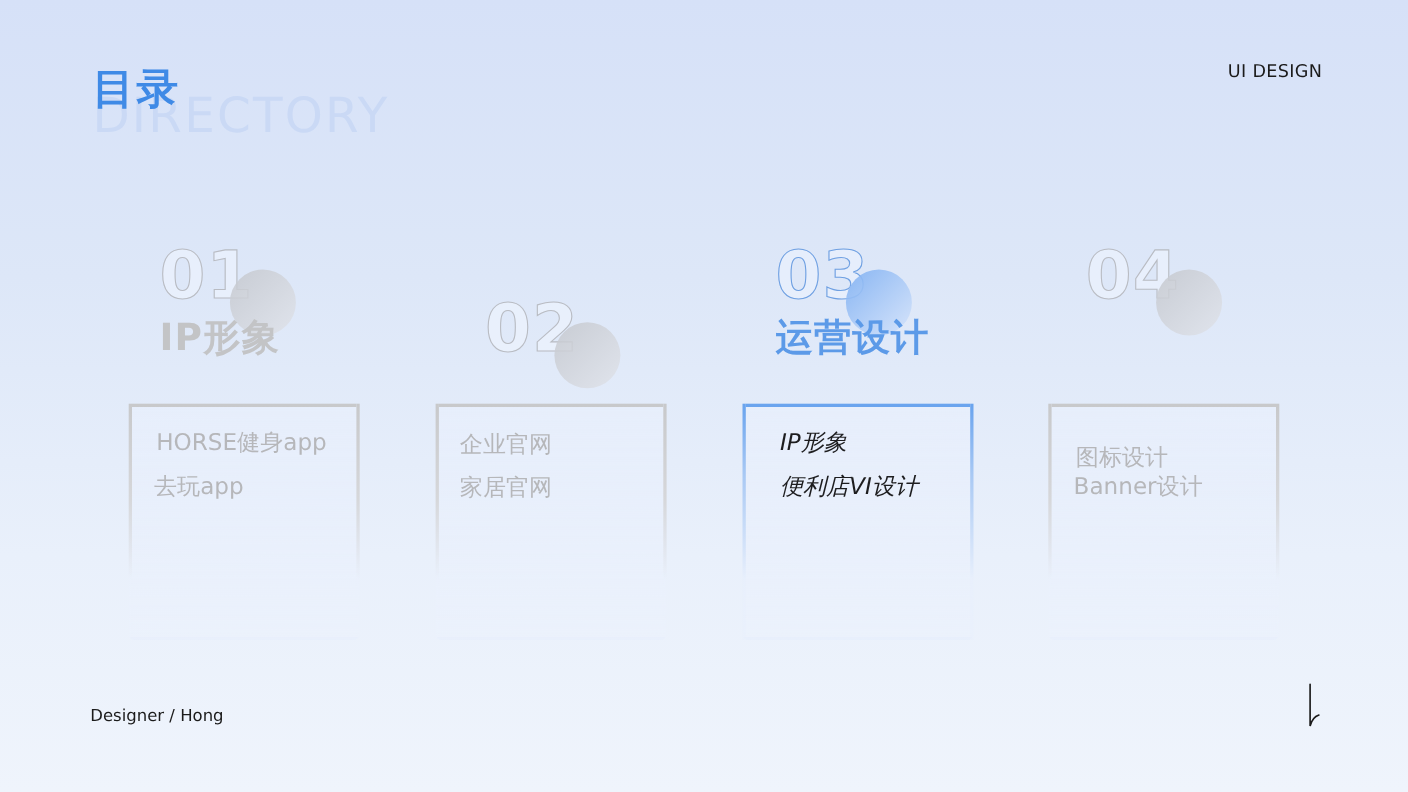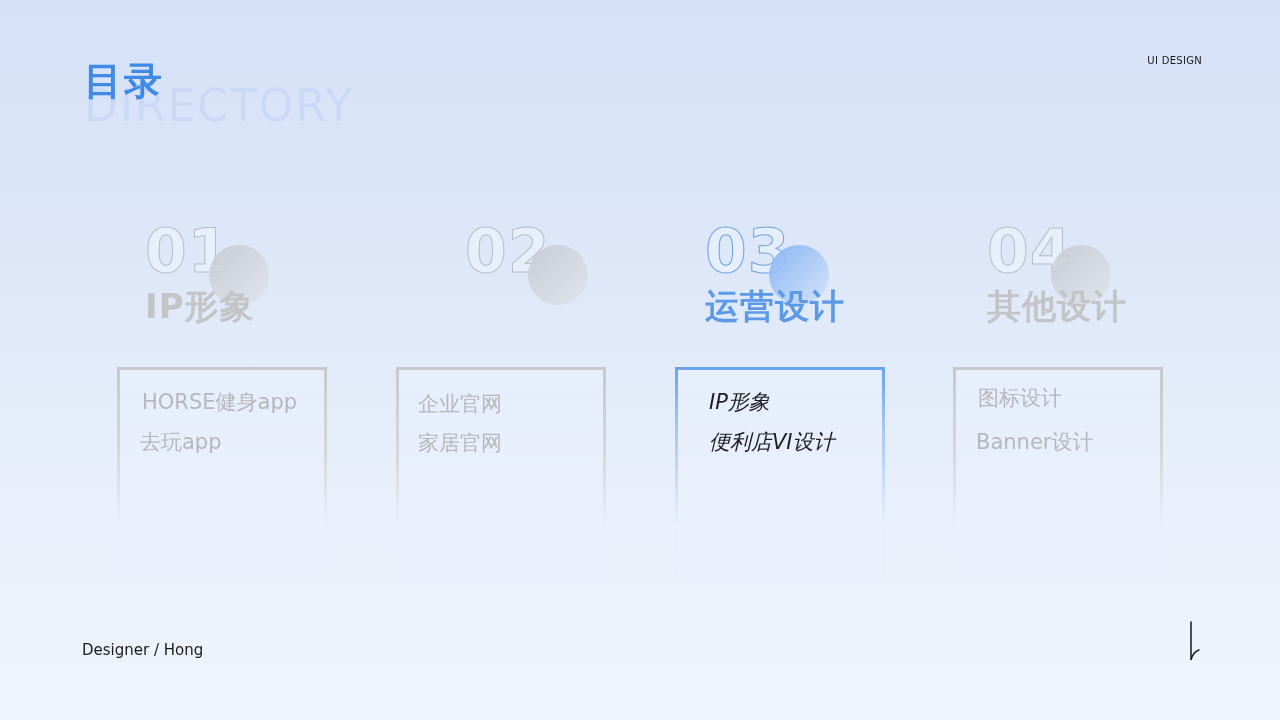--- a/index.html
+++ b/index.html
@@ -13,21 +13,21 @@
   .title-bg {
     position: absolute; left: 0; top: 24px;
     font-family: "DejaVu Sans", sans-serif; font-weight: normal;
     font-size: 44px; letter-spacing: 2px; color: #cad9f5; white-space: nowrap;
   }
   .title-cn {
     position: relative; font-size: 38px; font-weight: bold; color: #3f8ae6;
     letter-spacing: 2px; line-height: 50px;
   }
   .ui-design {
-    position: absolute; right: 78px; top: 55px; font-size: 10px; color: #1b1b1b;
+    position: absolute; right: 78px; top: 55px; font-size: 16px; color: #1b1b1b;
     letter-spacing: 0.3px;
   }
   .designer {
     position: absolute; left: 82px; top: 641px; font-size: 15px; color: #1b1b1b;
   }
   .mark { position: absolute; left: 1185px; top: 620px; width: 20px; height: 44px; }
 
   .section { position: absolute; top: 218px; width: 240px; height: 110px; }
   .num {
     position: absolute; left: 0; top: 0;
@@ -75,21 +75,21 @@
 <div class="section" style="left:145px;">
   <div class="num">01</div>
   <div class="bubble" style="left:64px;"></div>
   <div class="sec-title">IP形象</div>
 </div>
 <div class="card" style="left:117px;">
   <div class="item" style="left:22px; top:18px;">HORSE健身app</div>
   <div class="item" style="left:20px; top:58px;">去玩app</div>
 </div>
 
-<div class="section" style="left:448px;">
+<div class="section" style="left:424px;margin-top:48px;">
   <div class="num" style="left:17px;">02</div>
   <div class="bubble" style="left:80px;"></div>
 </div>
 <div class="card" style="left:396px;text-align:right;">
   <div class="item" style="left:19px; top:20px;">企业官网</div>
   <div class="item" style="left:19px; top:59px;">家居官网</div>
 </div>
 
 <div class="section" style="left:705px;">
   <div class="num active">03</div>
@@ -97,24 +97,23 @@
   <div class="sec-title active">运营设计</div>
 </div>
 <div class="card active" style="left:675px;">
   <div class="item" style="left:31px; top:18px;">IP形象</div>
   <div class="item" style="left:31px; top:58px;">便利店VI设计</div>
 </div>
 
 <div class="section" style="left:987px;">
   <div class="num">04</div>
   <div class="bubble" style="left:64px;"></div>
-  <div class="sec-title">其他设计</div>
 </div>
 <div class="card" style="left:953px;">
-  <div class="item" style="left:22px; top:14px;">图标设计</div>
+  <div class="item" style="left:22px; top:32px;">图标设计</div>
   <div class="item" style="left:20px; top:58px;">Banner设计</div>
 </div>
 
 <div class="designer">Designer / Hong</div>
 
 <svg class="mark" viewBox="0 0 20 44">
   <path d="M6 2 L6 40 Q8 32 14 30" fill="none" stroke="#1b1b1b" stroke-width="1.5" stroke-linecap="round"></path>
 </svg>
 
 </body></html>

